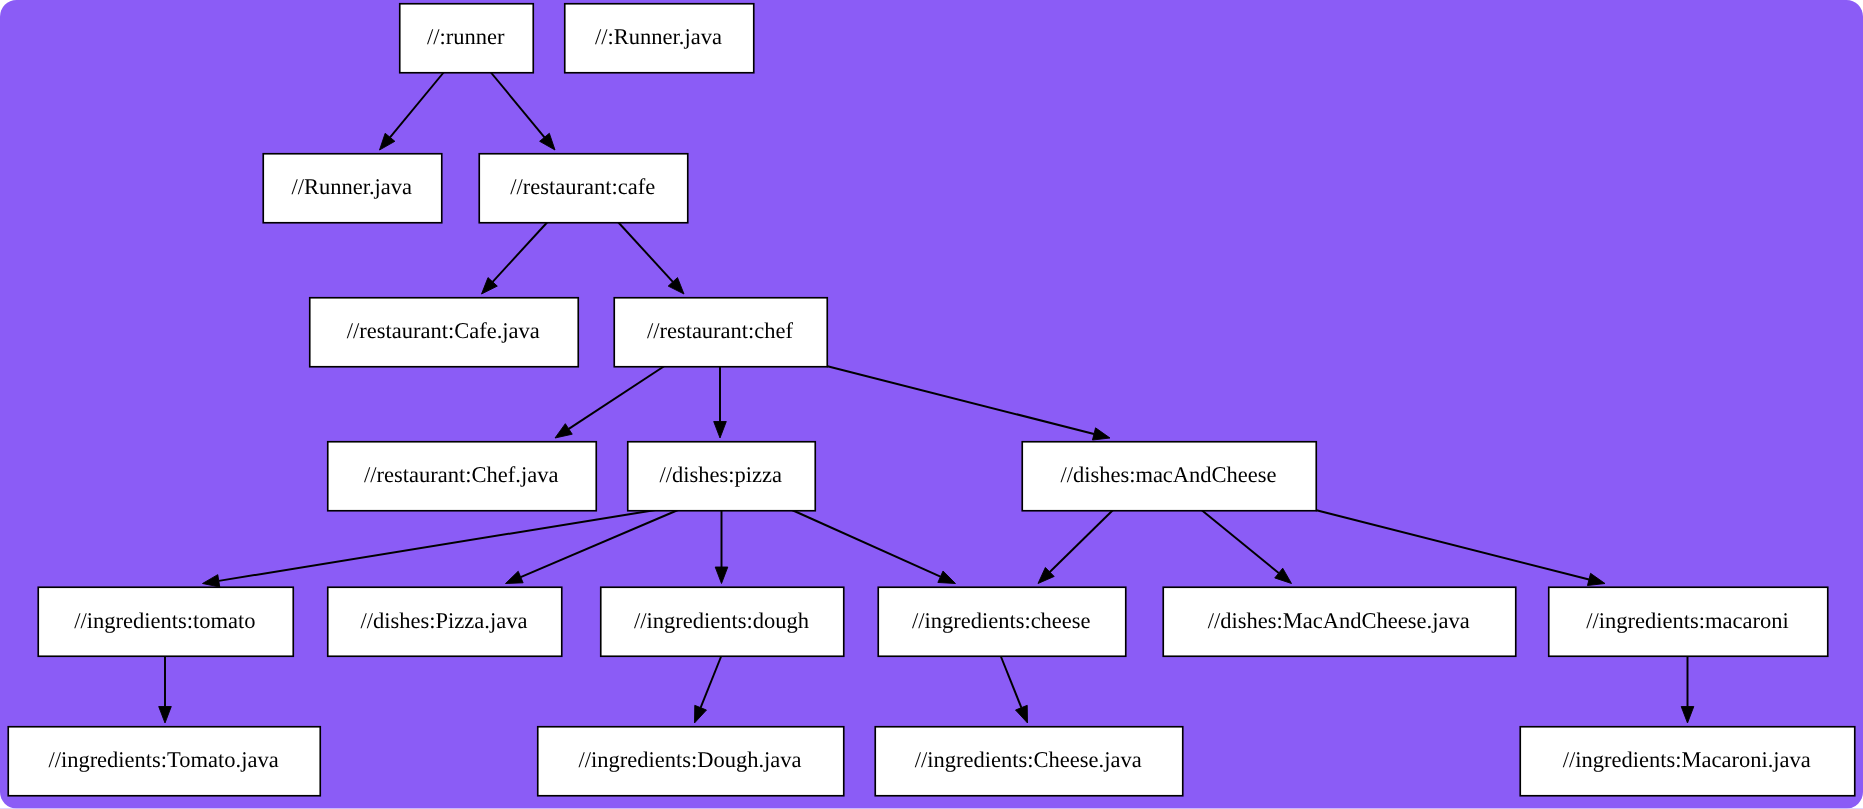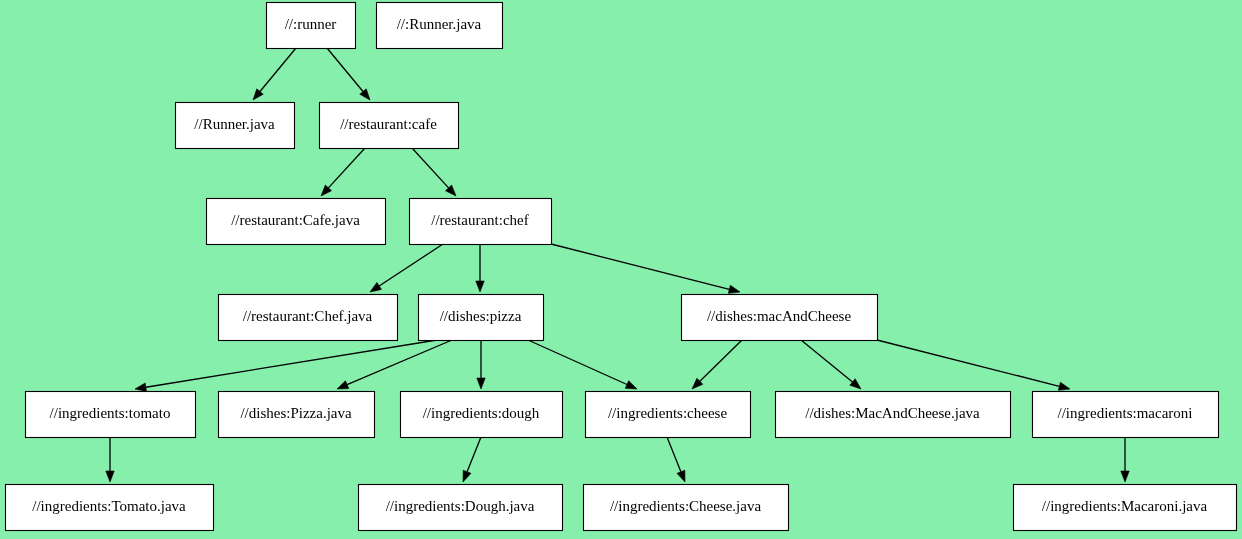--- a/index.html
+++ b/index.html
@@ -4,23 +4,24 @@
 <style>
   html, body {
     margin: 0;
     padding: 0;
     background: #ffffff;
   }
   #graph-root {
     position: relative;
     width: 1242px;
     height: 539px;
-    background: #86efac;
+    background: #8b5cf6;
     overflow: hidden;
     font-family: "Liberation Serif", "DejaVu Serif", serif;
+    border-radius: 11px;
   }
   #graph-svg {
     position: absolute;
     top: 0;
     left: 0;
     width: 1242px;
     height: 539px;
     display: block;
   }
   .node-rect {

